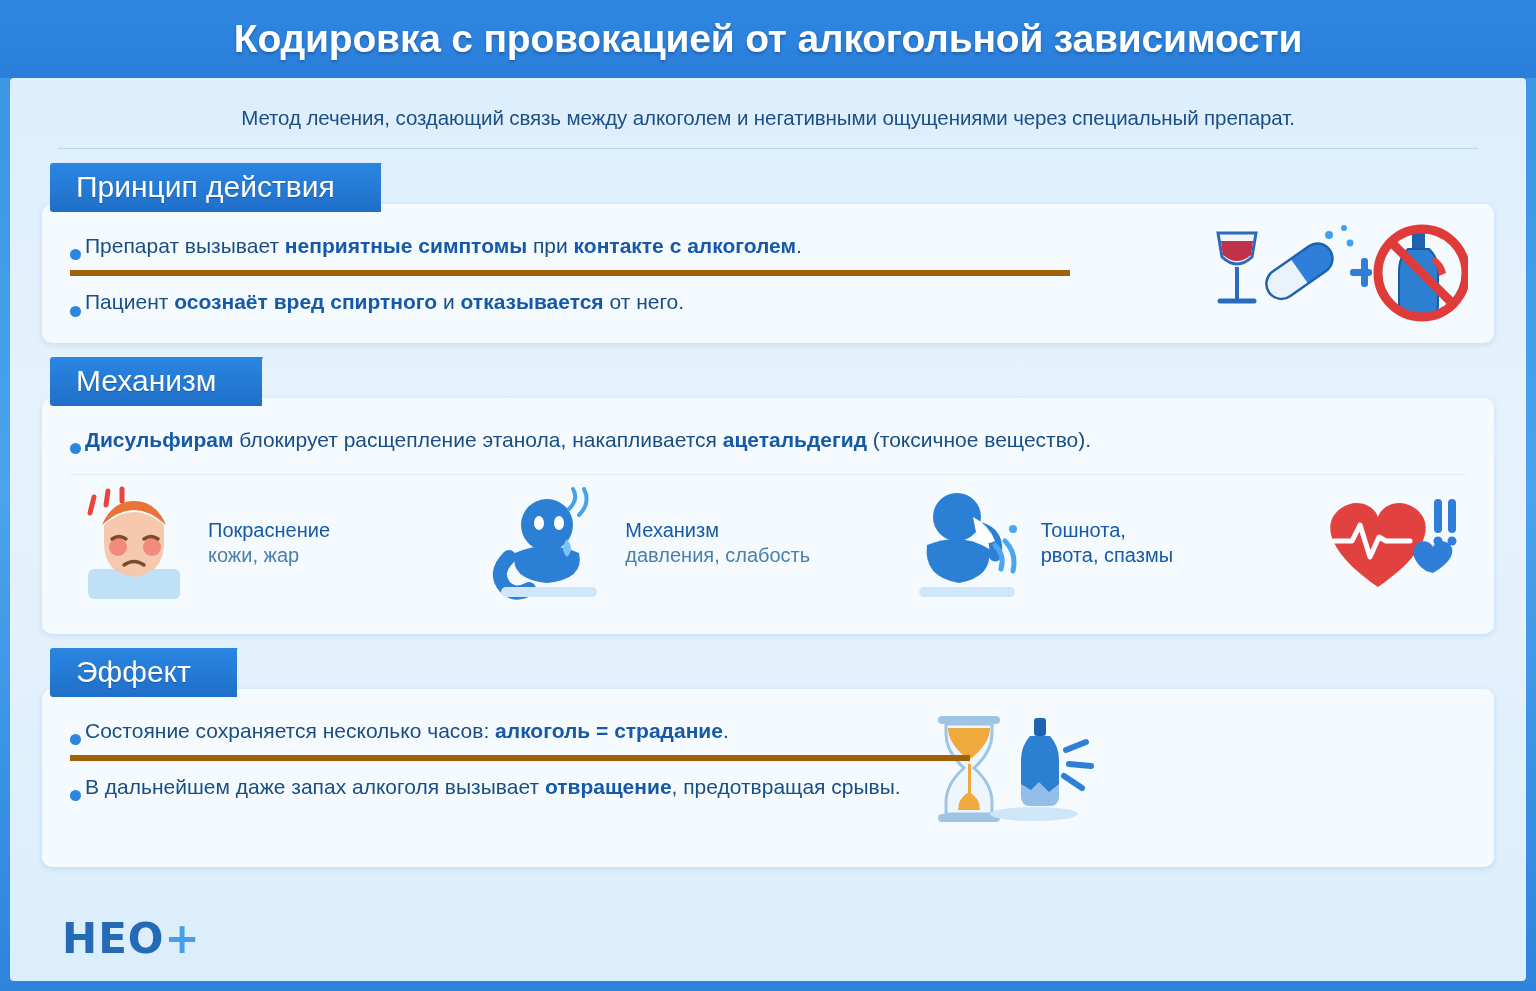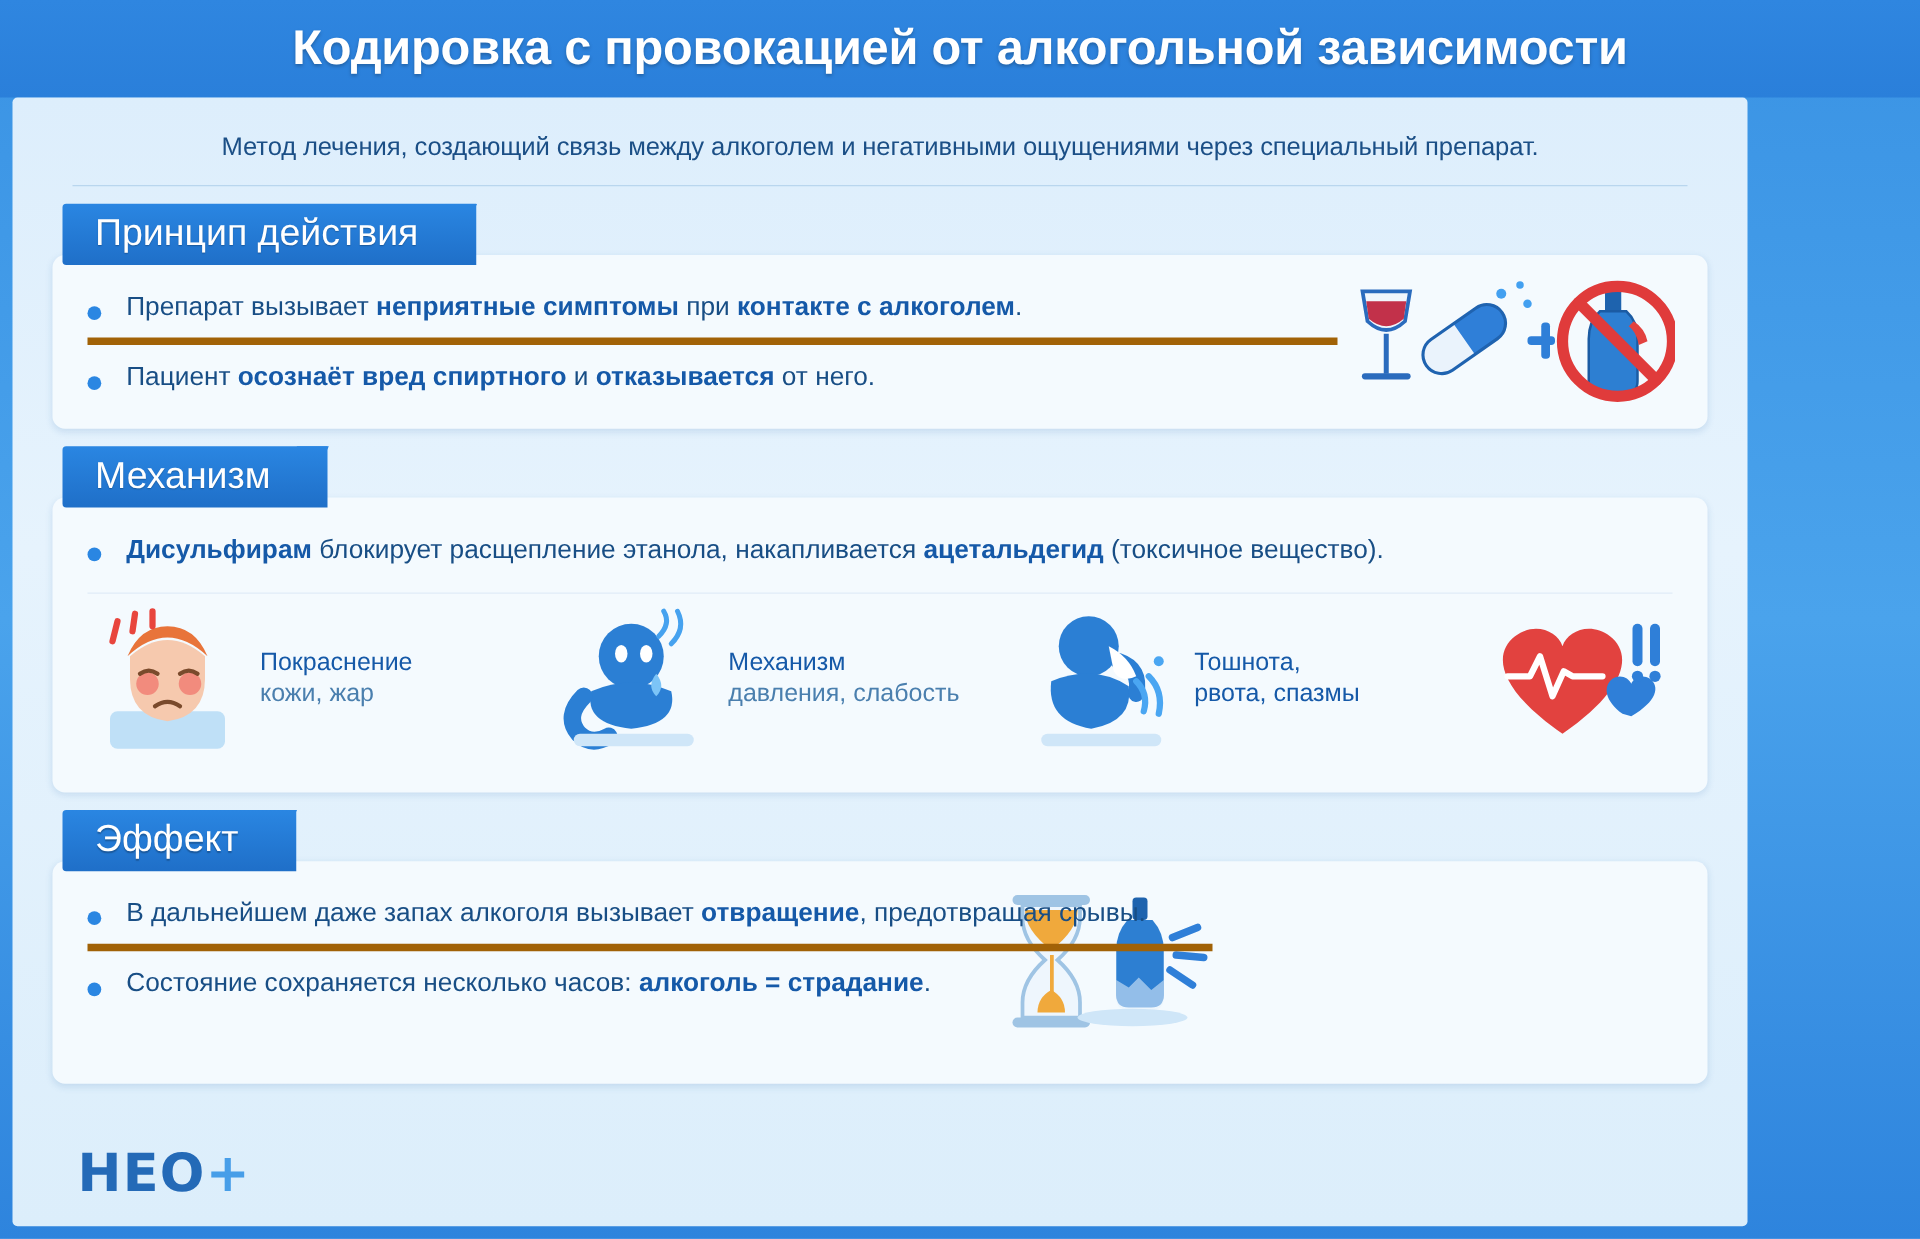--- a/index.html
+++ b/index.html
@@ -33,21 +33,21 @@
     color: #ffffff;
     letter-spacing: -0.2px;
     text-shadow: 0 2px 3px rgba(0,0,0,0.25);
     white-space: nowrap;
   }
 
   
   .board {
     position: absolute;
     left: 10px; top: 78px;
-    width: 1388px; height: 903px;
+    width: 1516px; height: 903px;
     background: linear-gradient(180deg,#ddeefc 0%, #e6f3fd 40%, #dceefb 100%);
     border-radius: 4px;
     padding: 0 32px;
   }
 
   .subtitle {
     padding: 28px 26px 18px 26px;
     text-align: center;
     font-size: 20.5px;
     color: #1b4f86;
@@ -89,22 +89,22 @@
     background: #f4fafe;
     border-radius: 10px;
     box-shadow: 0 2px 6px rgba(30,90,160,0.14);
     padding: 22px 28px 20px 28px;
     overflow: hidden;
   }
 
   .bullets { position: relative; z-index: 2; }
   .bullet {
     display: flex;
-    align-items: center;
-    gap: 20px;
+    align-items: flex-end;
+    gap: 4px;
     font-size: 21px;
     color: #184e85;
     line-height: 1.35;
     padding: 6px 0;
   }
   .bullet + .bullet { border-top: 6px solid #a16207; margin-top: 4px; padding-top: 12px; }
   .dot {
     flex: 0 0 auto;
     width: 11px; height: 11px;
     border-radius: 50%;
@@ -314,27 +314,27 @@
     </div>
 
     <div class="section" id="section-effect">
       <div class="tab">Эффект</div>
       <div class="card">
 
         <div class="bullets" style="max-width:900px;">
           <div class="bullet">
             <span class="dot"></span>
             <span>
+              <span>Состояние сохраняется несколько часов: </span><b>алкоголь = страдание</b><span>.</span>
+            </span>
+          </div>
+          <div class="bullet">
+            <span class="dot"></span>
+            <span>
               <span>В дальнейшем даже запах алкоголя вызывает </span><b>отвращение</b><span>, предотвращая срывы.</span>
-            </span>
-          </div>
-          <div class="bullet">
-            <span class="dot"></span>
-            <span>
-              <span>Состояние сохраняется несколько часов: </span><b>алкоголь = страдание</b><span>.</span>
             </span>
           </div>
         </div>
 
         <div class="art" style="right:380px; top:46%;">
           <svg width="200" height="130" viewBox="0 0 200 130">
 
             <rect x="24" y="10" width="62" height="8" rx="4" fill="#9fc4e4"></rect>
             <rect x="24" y="108" width="62" height="8" rx="4" fill="#9fc4e4"></rect>
             <path d="M32 18 h46 v10 q0 18 -18 34 q18 16 18 34 v12 h-46 v-12 q0 -18 18 -34 q-18 -16 -18 -34z" fill="#eef6fd" stroke="#9fc4e4" stroke-width="3"></path>

